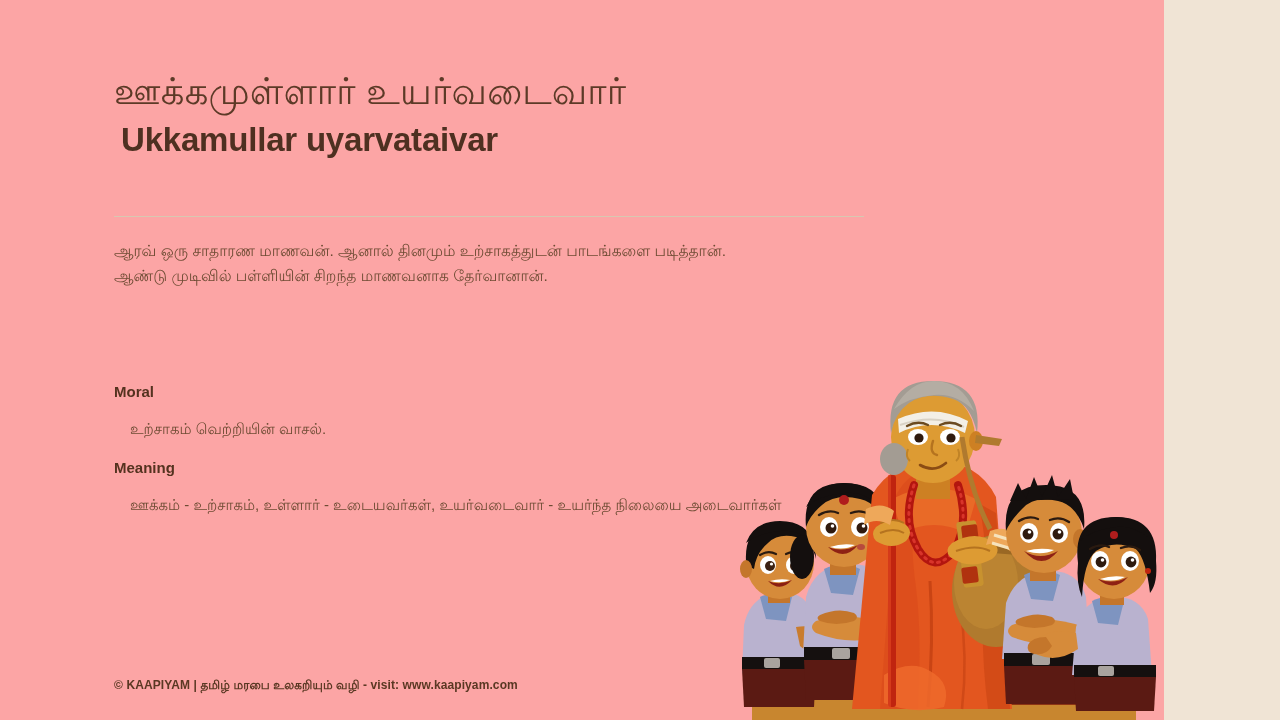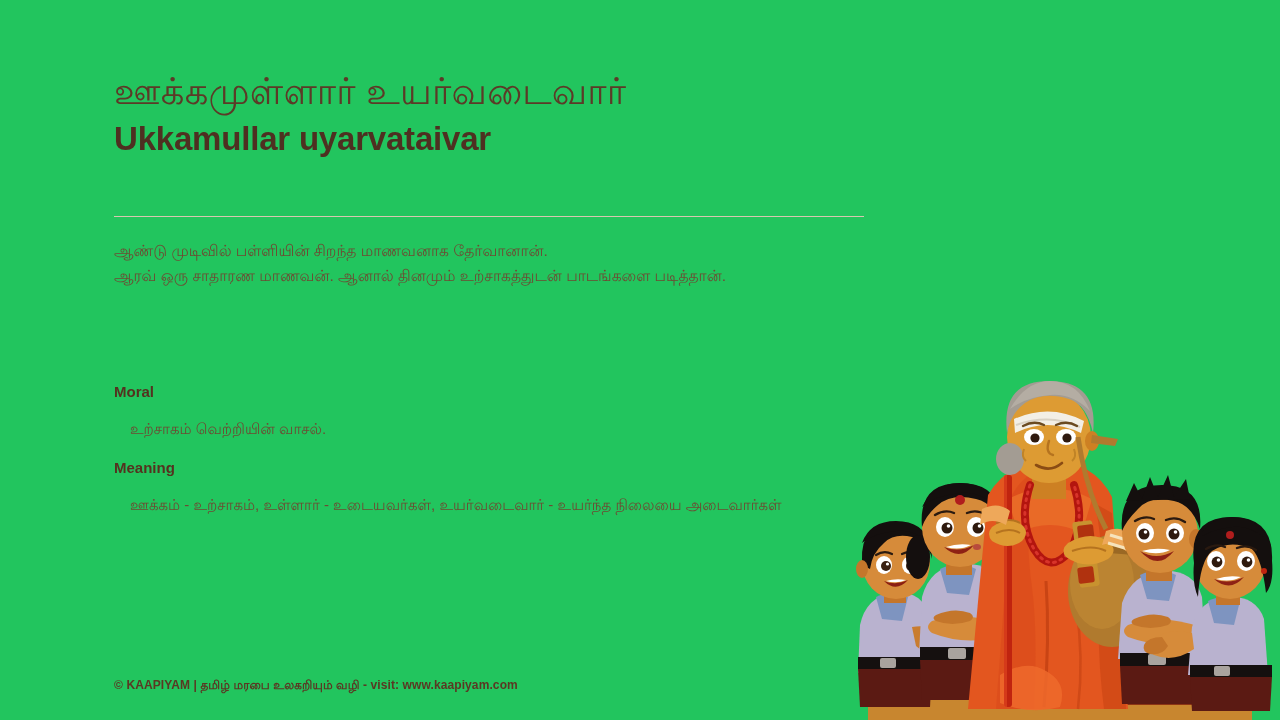--- a/index.html
+++ b/index.html
@@ -10,23 +10,23 @@
   body {
     width: 1280px;
     height: 720px;
     overflow: hidden;
     background: #f0e4d5;
     font-family: "Liberation Sans", "DejaVu Sans", sans-serif;
     -webkit-font-smoothing: antialiased;
   }
   .card {
     position: relative;
-    width: 1280px;
+    width: 1164px;
     height: 720px;
-    background: #22c55e;
+    background: #fca5a5;
     overflow: hidden;
   }
 
   
   .content {
     position: absolute;
     left: 114px;
     top: 70px;
     width: 760px;
     z-index: 3;
@@ -38,21 +38,21 @@
     color: #5c3a27;
     letter-spacing: 0.2px;
     margin: 0 0 6px 0;
     white-space: nowrap;
   }
   .title-en {
     font-size: 33px;
     line-height: 1.18;
     font-weight: 700;
     color: #4e3021;
-    margin: 0;
+    margin: 7px;
     letter-spacing: -0.2px;
     white-space: nowrap;
   }
   .divider {
     position: absolute;
     left: 114px;
     top: 216px;
     width: 750px;
     height: 1px;
     background: #d8c7b1;
@@ -384,22 +384,22 @@
 
   <div class="content">
     <h1 class="title-ta">ஊக்கமுள்ளார் உயர்வடைவார்</h1>
     <h2 class="title-en">Ukkamullar uyarvataivar</h2>
   </div>
 
   <div class="divider"></div>
 
   <div class="body-block">
     <p class="story-para">
+      <span class="line">ஆரவ் ஒரு சாதாரண மாணவன். ஆனால் தினமும் உற்சாகத்துடன் பாடங்களை படித்தான்.</span>
       <span class="line">ஆண்டு முடிவில் பள்ளியின் சிறந்த மாணவனாக தேர்வானான்.</span>
-      <span class="line">ஆரவ் ஒரு சாதாரண மாணவன். ஆனால் தினமும் உற்சாகத்துடன் பாடங்களை படித்தான்.</span>
     </p>
   </div>
 
   <div class="moral-group">
     <div class="label">Moral</div>
     <div class="value">உற்சாகம் வெற்றியின் வாசல்.</div>
   </div>
 
   <div class="meaning-group">
     <div class="label">Meaning</div>

